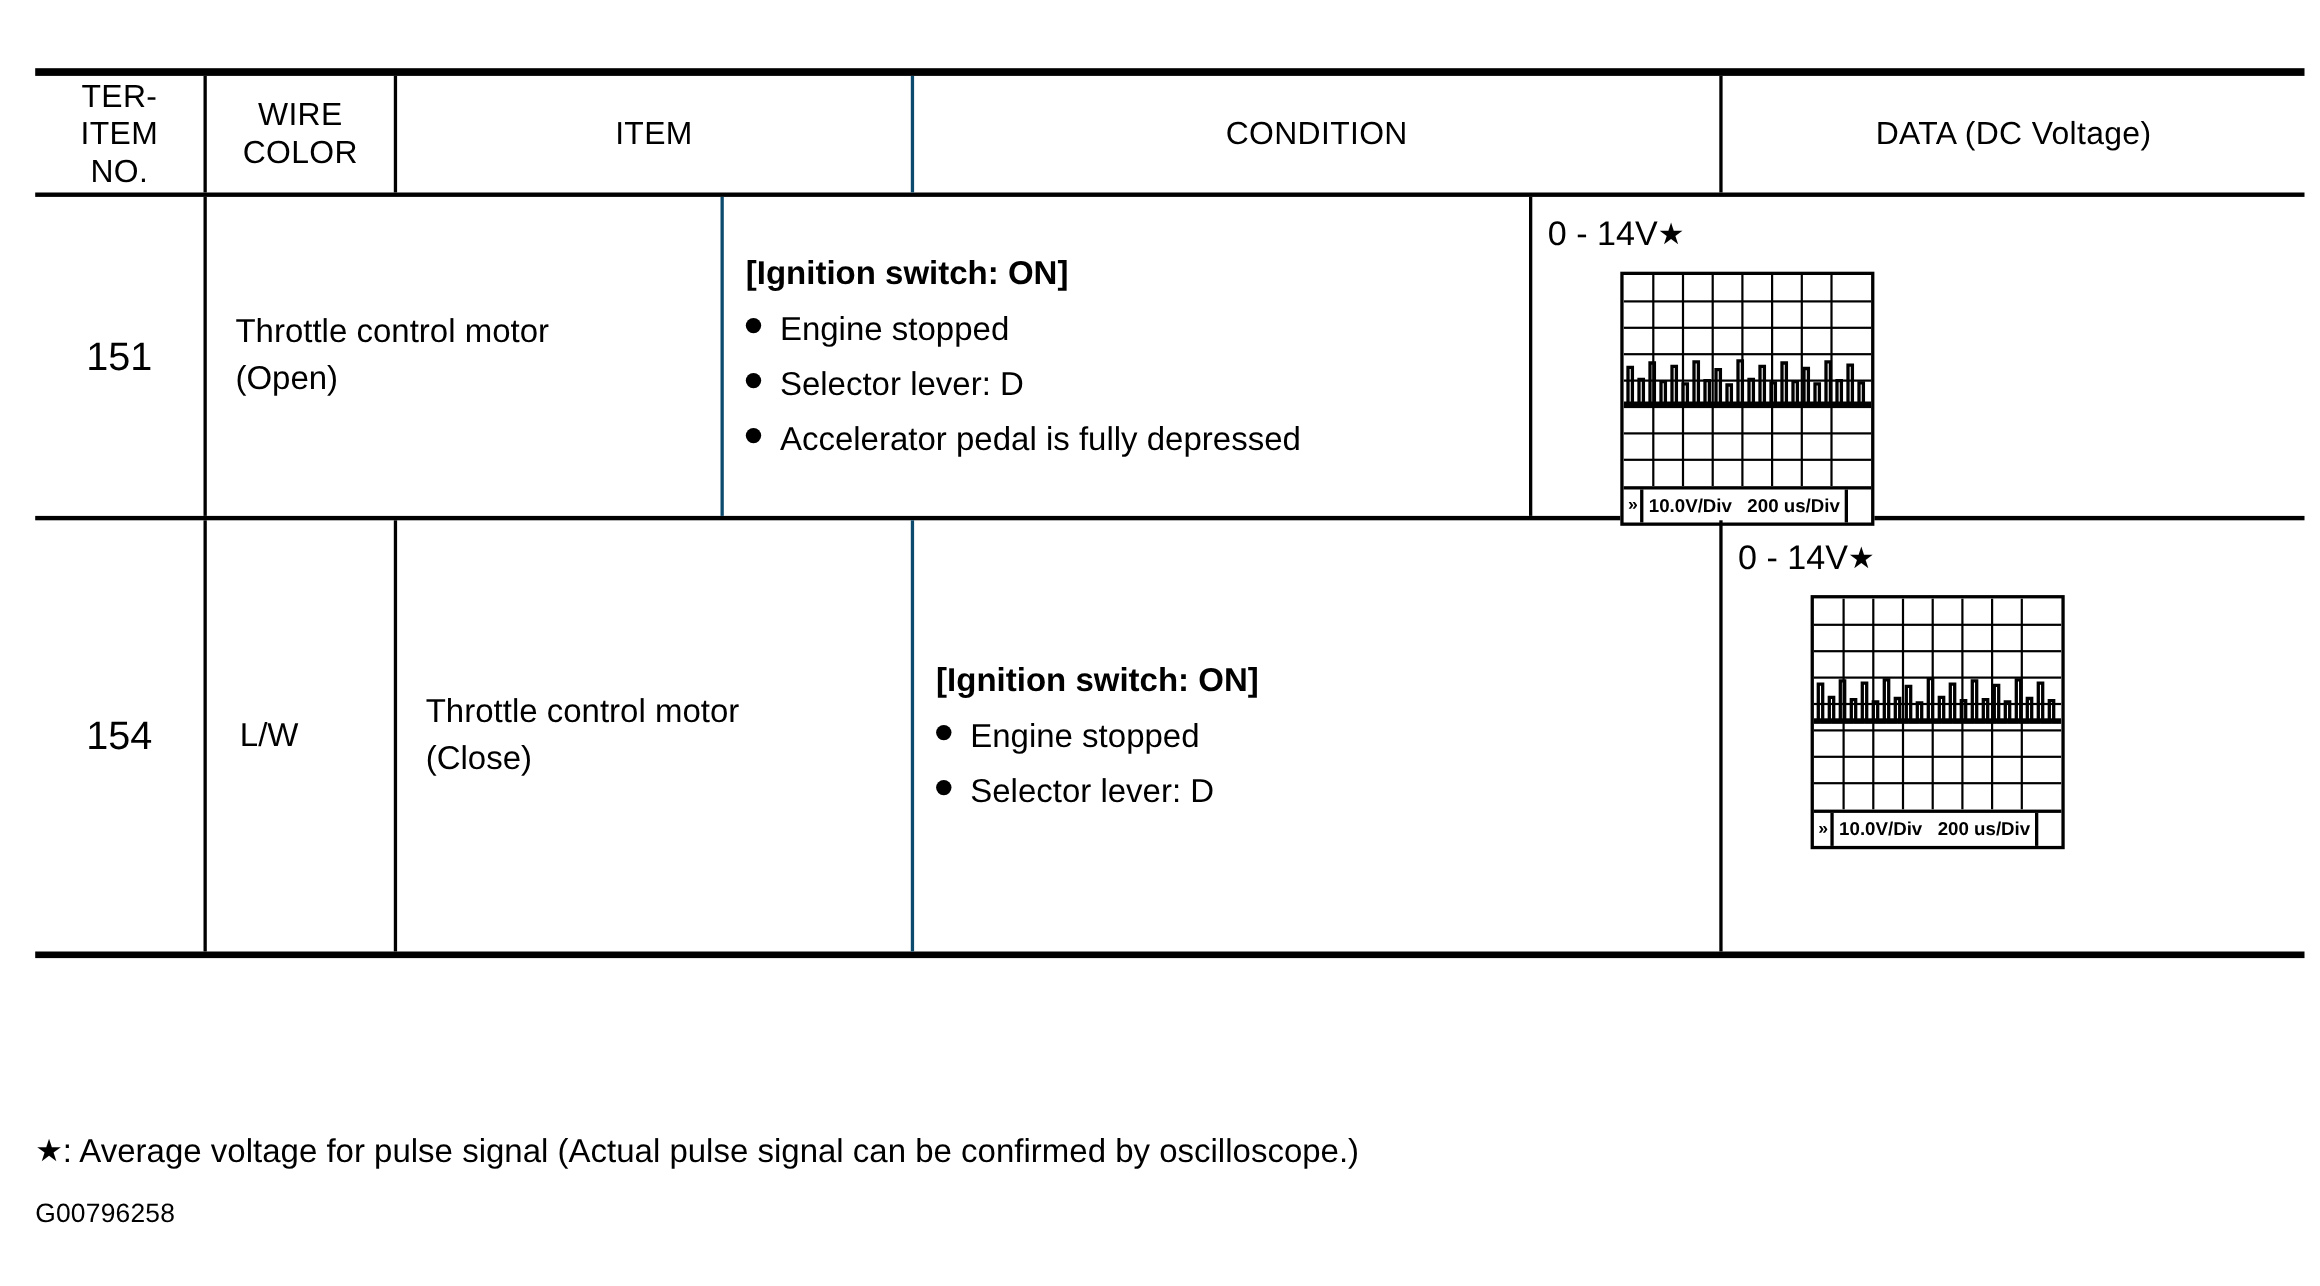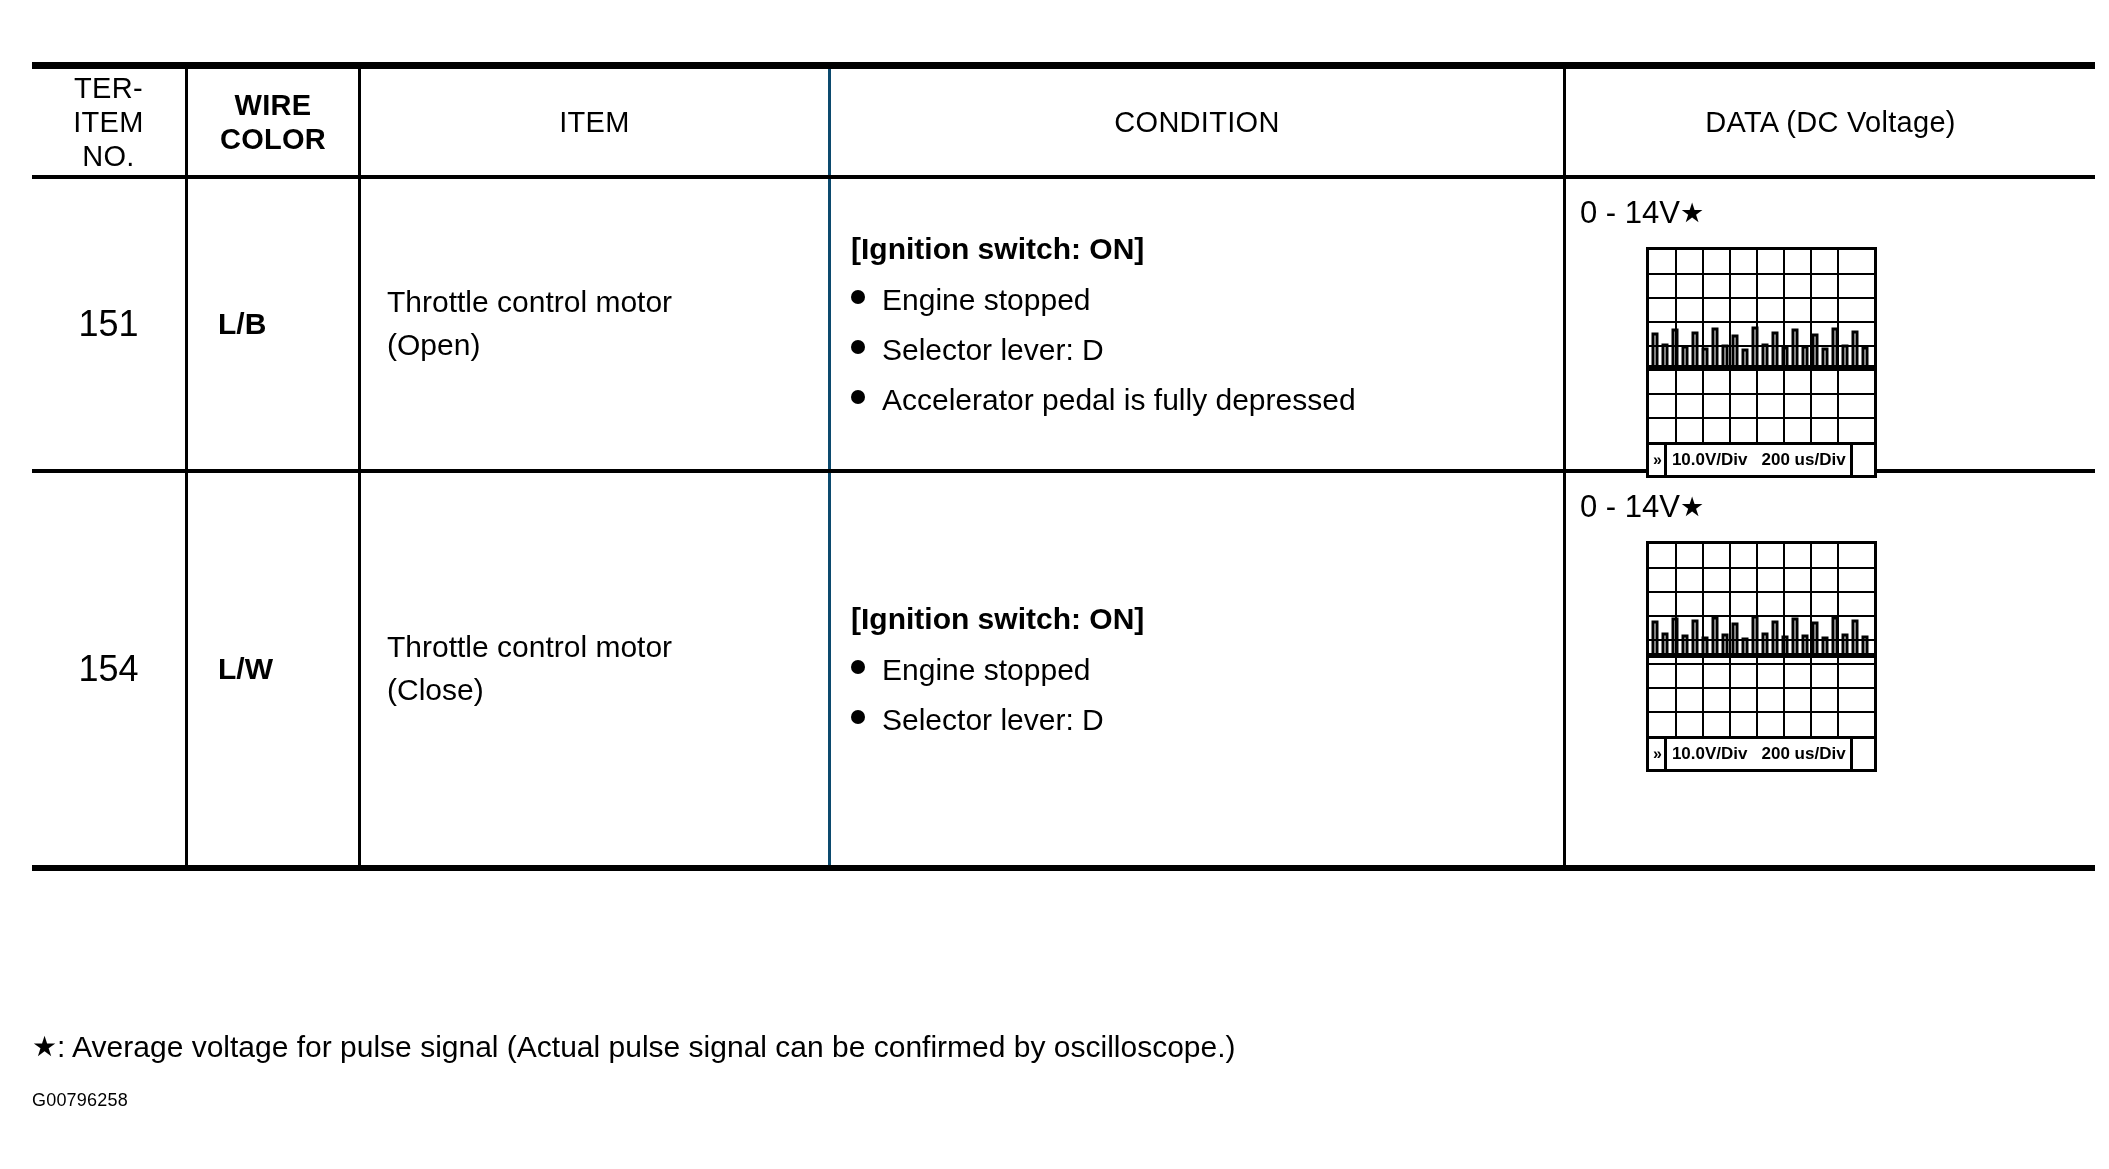--- a/index.html
+++ b/index.html
@@ -41,21 +41,21 @@
   }
 
   .grid-row {
     display: flex;
     width: 100%;
     box-sizing: border-box;
   }
 
   
   .col-term   { width: 153px;  box-sizing: border-box; }
-  .col-wire   { width: 173px;  box-sizing: border-box; border-left: 3px solid #000; font-weight: bold; }
+  .col-wire   { width: 173px;  box-sizing: border-box; border-left: 3px solid #000; }
   .col-item   { width: 470px;  box-sizing: border-box; border-left: 3px solid #000; }
   .col-cond   { width: 735px;  box-sizing: border-box; border-left: 3px solid #0c4a6e; }
   .col-data   { width: 532px;  box-sizing: border-box; border-left: 3px solid #000; }
 
   
   .header-row .cell {
     display: flex;
     align-items: center;
     justify-content: center;
     text-align: center;
@@ -200,21 +200,21 @@
     left: 32px;
     top: 1030px;
     font-size: 30px;
     white-space: nowrap;
   }
   #footnote .star { font-size: 28px; }
   #ref-code {
     position: absolute;
     left: 32px;
     top: 1090px;
-    font-size: 18px;
+    font-size: 24px;
     letter-spacing: 0.2px;
   }
 </style>
 </head>
 <body>
 
 <div id="spec-table">
 
   <div class="rule-top"></div>
 
@@ -234,21 +234,20 @@
     </div>
     <div class="cell col-item">ITEM</div>
     <div class="cell col-cond">CONDITION</div>
     <div class="cell col-data">DATA (DC Voltage)</div>
   </div>
 
   <div class="rule-mid"></div>
 
   <div class="grid-row body-row row-1">
     <div class="cell col-term cell-center">151</div>
-    <div class="cell col-wire cell-wire-val">L/B</div>
     <div class="cell col-item cell-item">
       <div>
         <div>Throttle control motor</div>
         <div>(Open)</div>
       </div>
     </div>
     <div class="cell col-cond cell-cond">
       <div class="cond-block">
         <div class="cond-title">[Ignition switch: ON]</div>
         <div class="cond-item">

